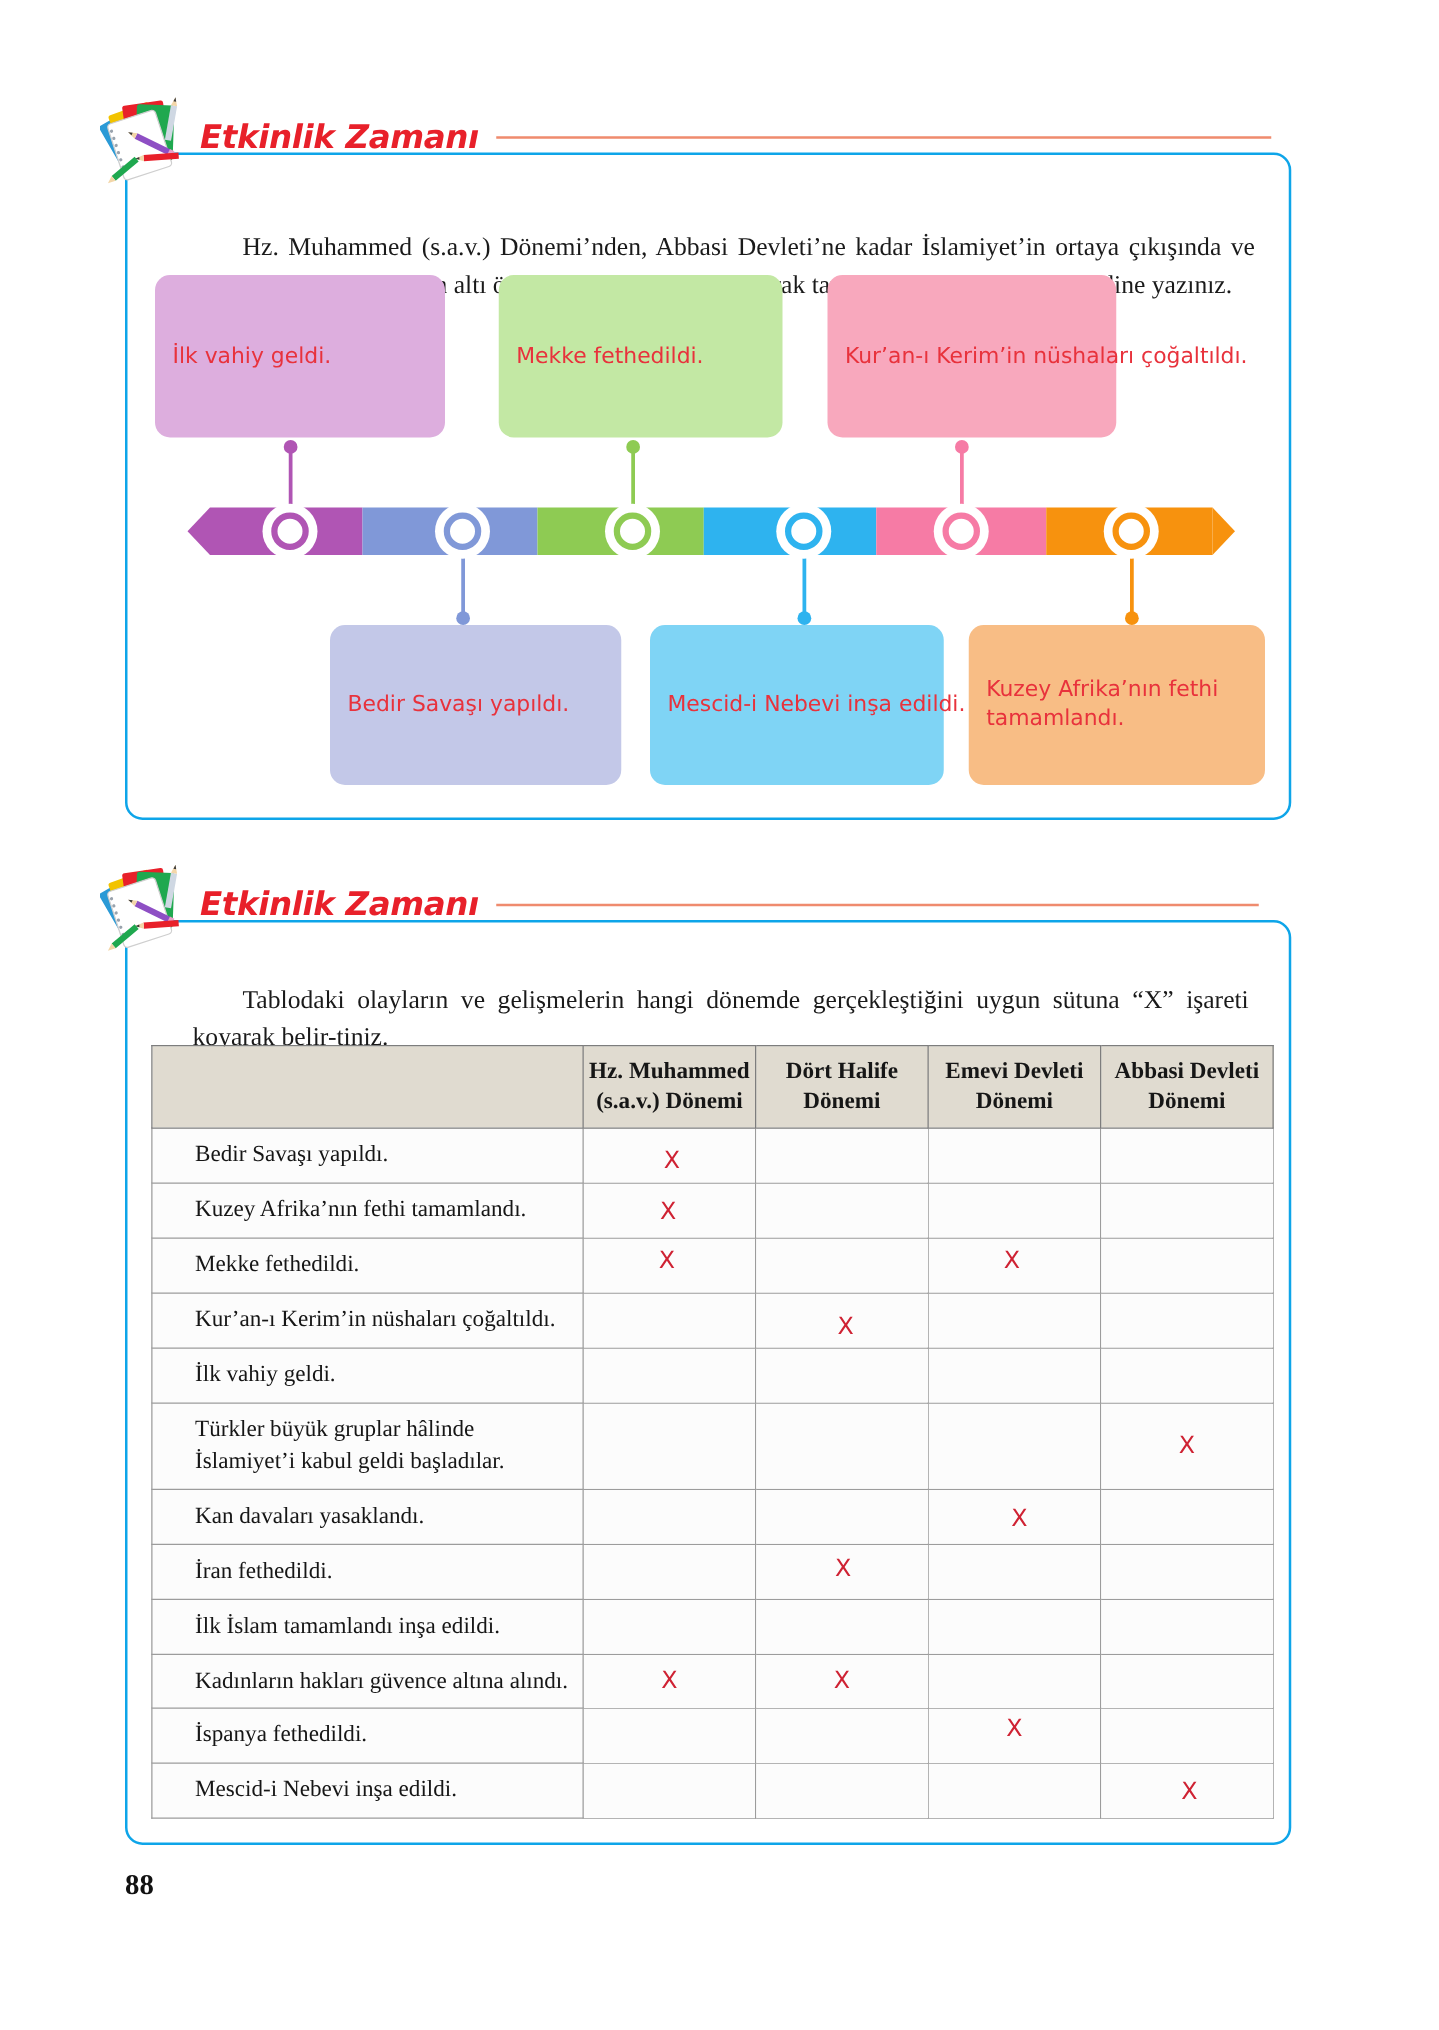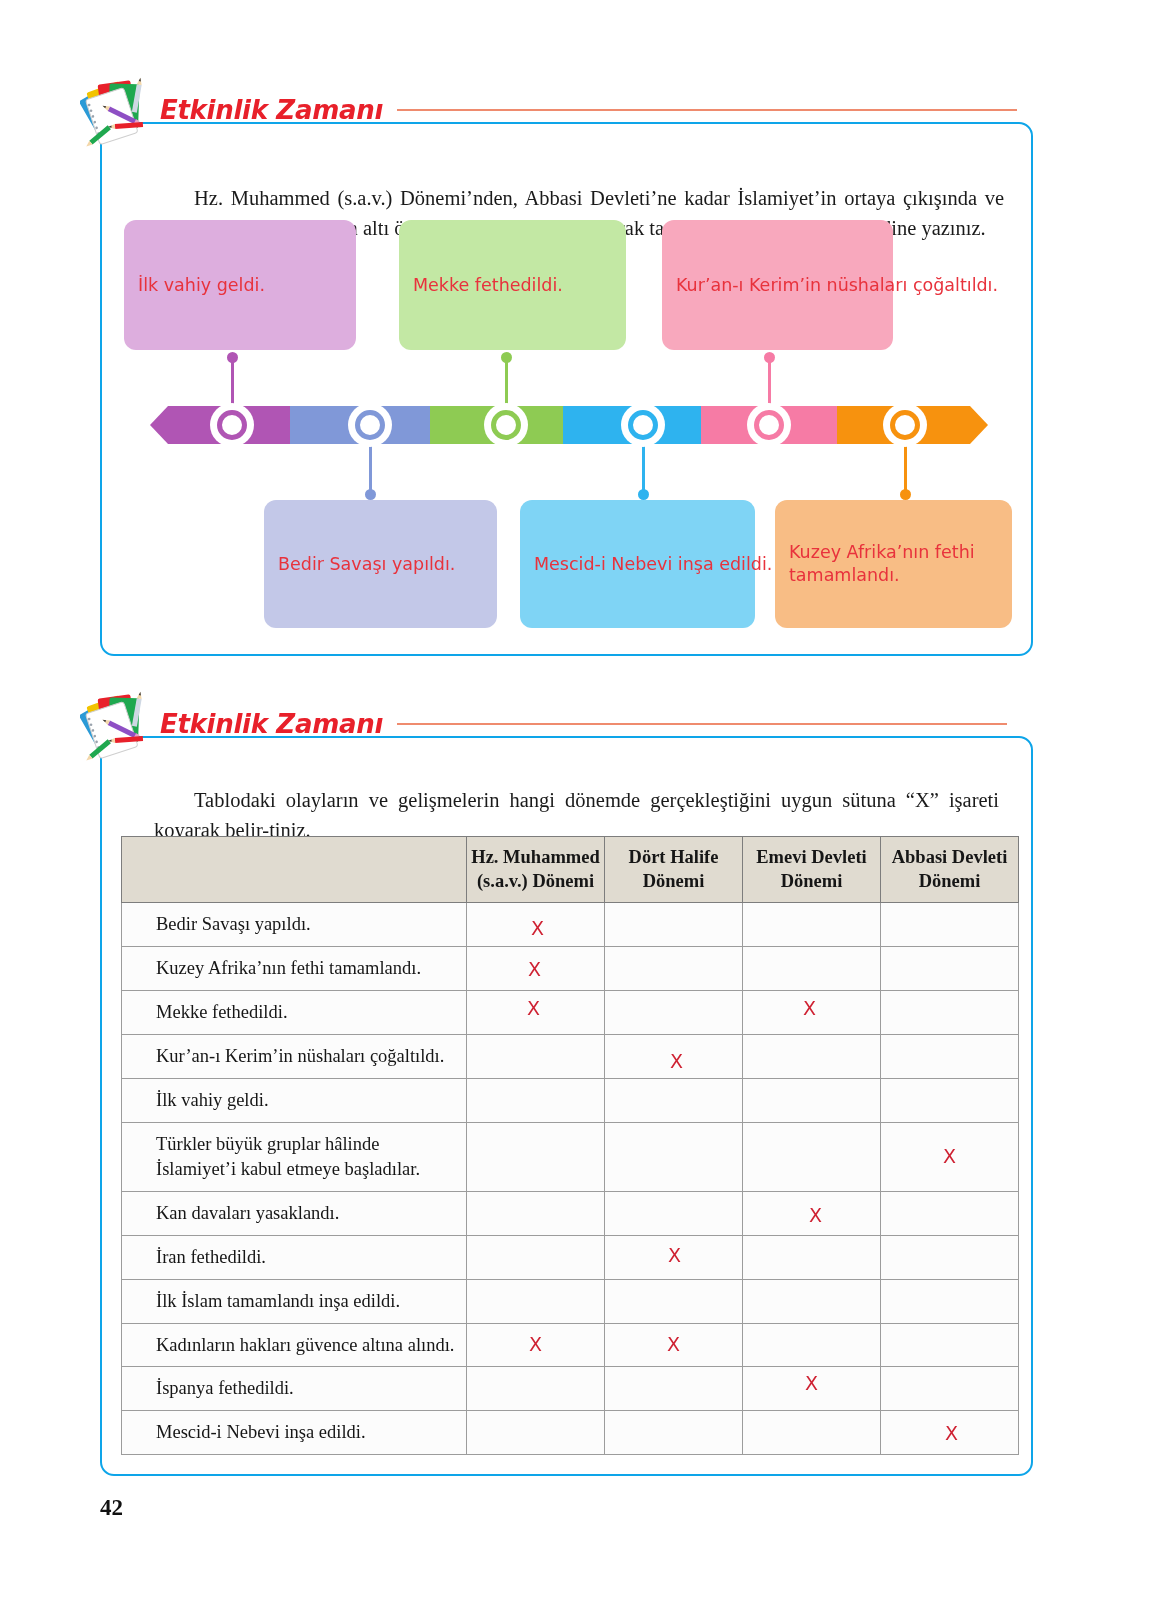--- a/index.html
+++ b/index.html
@@ -382,21 +382,21 @@
             <td class="mark"></td>
           </tr>
           <tr>
             <td class="lbl">İlk vahiy geldi.</td>
             <td class="mark"></td>
             <td class="mark"></td>
             <td class="mark"></td>
             <td class="mark"></td>
           </tr>
           <tr>
-            <td class="lbl">Türkler büyük gruplar hâlinde İslamiyet’i kabul etmeye başladılar.</td>
+            <td class="lbl">Türkler büyük gruplar hâlinde İslamiyet’i kabul geldi başladılar.</td>
             <td class="mark"></td>
             <td class="mark"></td>
             <td class="mark"></td>
             <td class="mark"><span>X</span></td>
           </tr>
           <tr>
             <td class="lbl">Kan davaları yasaklandı.</td>
             <td class="mark"></td>
             <td class="mark"></td>
             <td class="mark"><span>X</span></td>
@@ -435,13 +435,13 @@
             <td class="mark"></td>
             <td class="mark"></td>
             <td class="mark"></td>
             <td class="mark"><span>X</span></td>
           </tr>
         </tbody>
     </table>
   </div>
 </div>
 
-<div id="page-number">42</div>
+<div id="page-number">88</div>
 
 </body></html>

